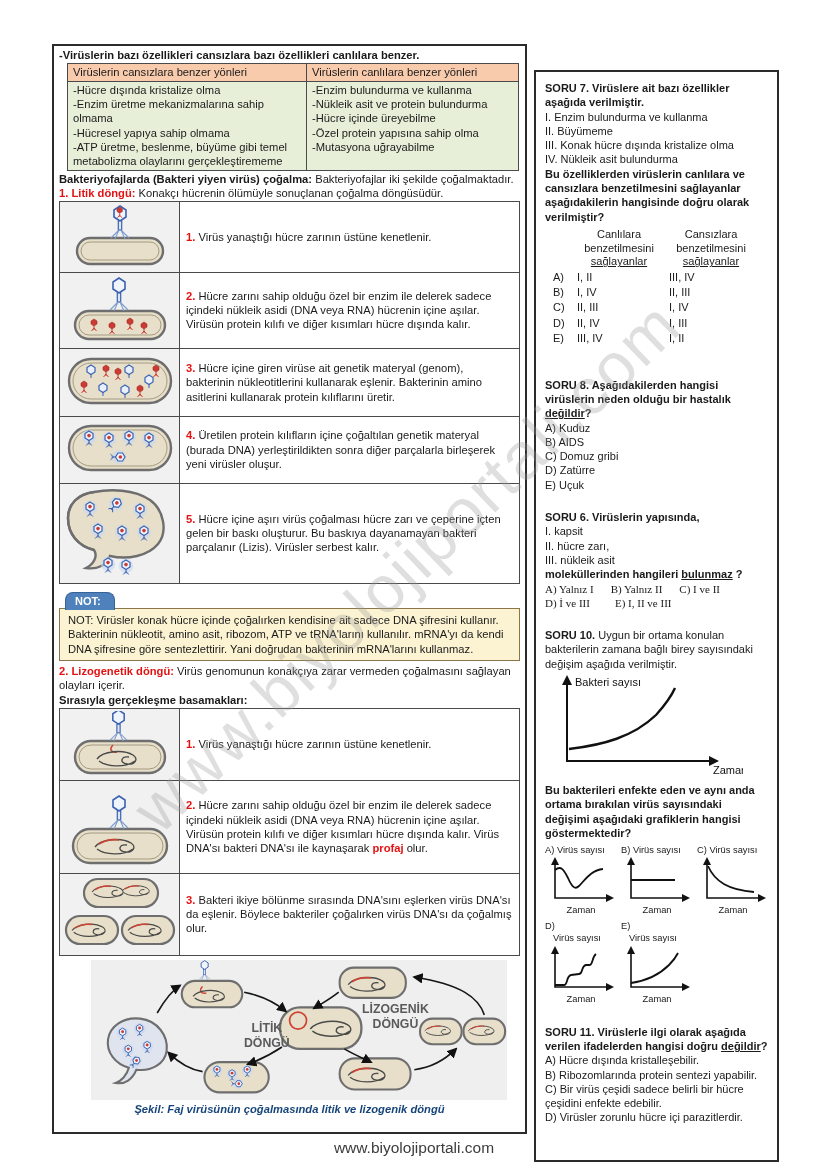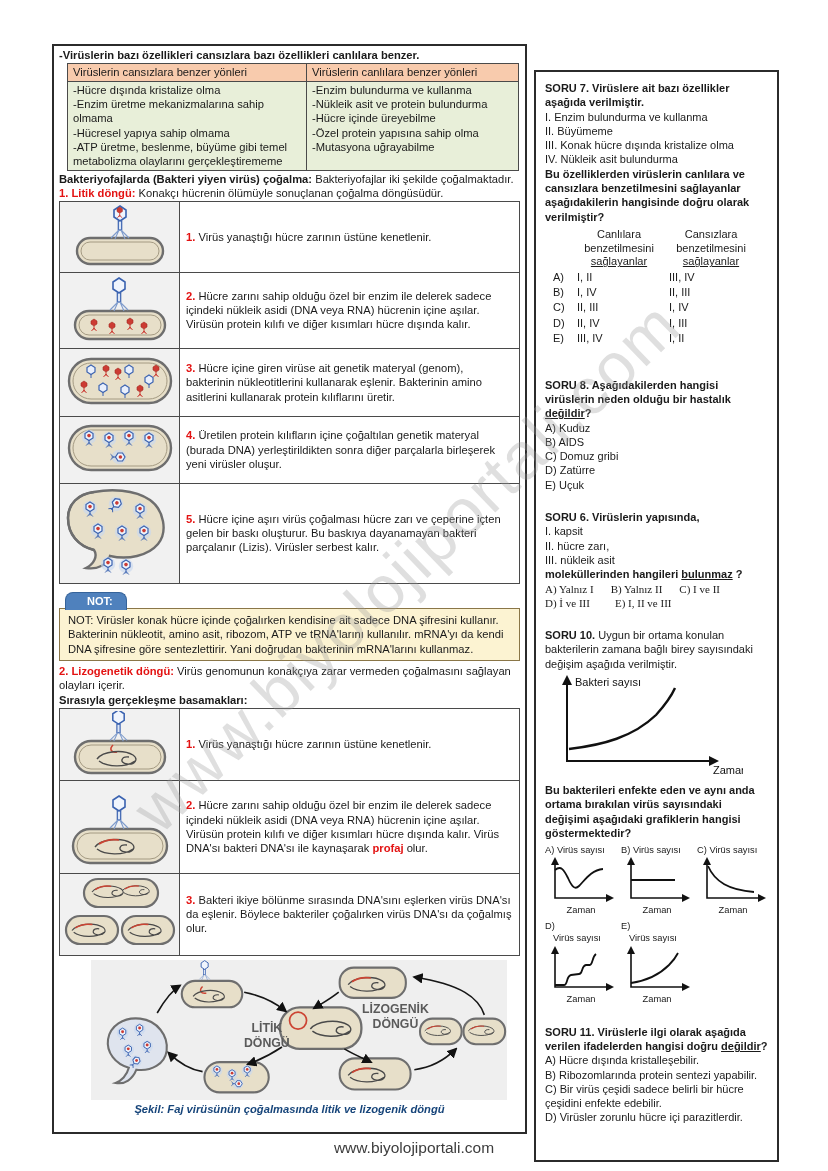--- a/index.html
+++ b/index.html
@@ -33,21 +33,21 @@
 
   .para { margin-top:1px; }
 
   .steps { border-collapse:collapse; width:100%; margin:1px 0 2px 0; }
   .steps td { border:1.2px solid #4a4a4a; vertical-align:middle; }
   .steps td.img-cell { width:120px; background:#f1f1f1; text-align:center; padding:2px 0; }
   .steps td.txt-cell { padding:2px 6px; }
 
   .not-tab {
     display:inline-block; background:#4f81bd; color:#fff; font-weight:bold;
-    font-size:11px; padding:1px 13px 2px 21px; border-radius:8px 8px 0 0;
+    font-size:11px; padding:1px 13px 2px 9px; border-radius:8px 8px 0 0;
     border:1.4px solid #35639a; border-bottom:none; margin:4px 0 0 6px;
     position:relative; top:2px; z-index:1;
   }
   .not-box {
     background:#fcf3d2; border:1.6px solid #8a7648; padding:4px 8px;
     position:relative; z-index:0;
   }
   .not2-box {
     background:#b9cce3; border:1.4px solid #3f3f3f; border-bottom-width:2.6px;
     padding:2px 7px; margin-top:2px;

